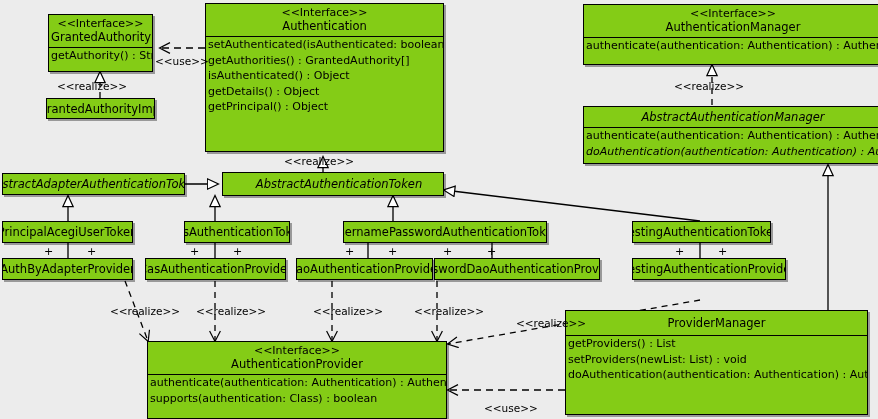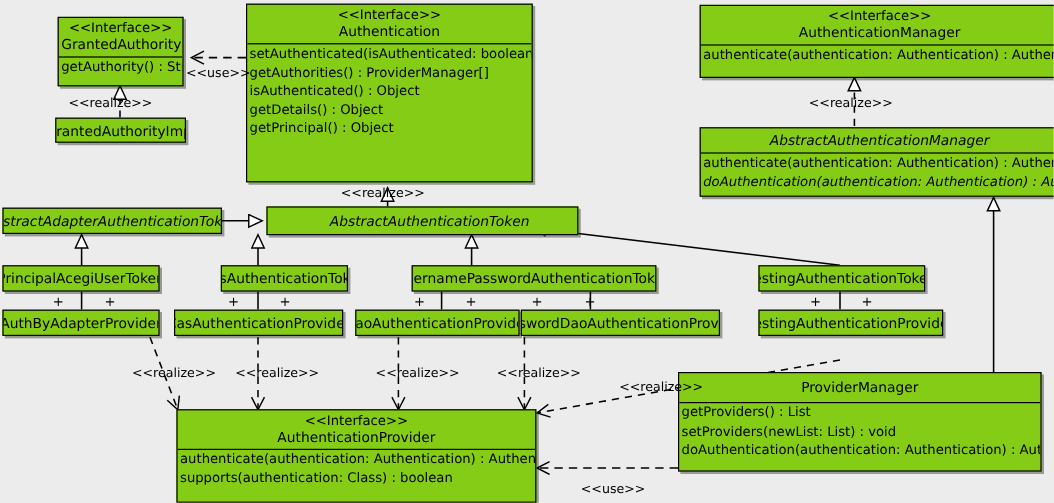--- a/index.html
+++ b/index.html
@@ -134,21 +134,21 @@
     <span>GrantedAuthorityImpl</span>
   </div>
 
   <div class="box" style="left:205px;top:3px;width:239px;height:149px;">
     <div class="hdr">
       <div class="stereo">&lt;&lt;Interface&gt;&gt;</div>
       <div class="cname">Authentication</div>
     </div>
     <div class="ops sep">
       <div class="op">setAuthenticated(isAuthenticated: boolean) : void</div>
-      <div class="op">getAuthorities() : ProviderManager[]</div>
+      <div class="op">getAuthorities() : GrantedAuthority[]</div>
       <div class="op">isAuthenticated() : Object</div>
       <div class="op">getDetails() : Object</div>
       <div class="op">getPrincipal() : Object</div>
     </div>
   </div>
 
   <div class="box" style="left:583px;top:4px;width:300px;height:61px;">
     <div class="hdr">
       <div class="stereo">&lt;&lt;Interface&gt;&gt;</div>
       <div class="cname">AuthenticationManager</div>
@@ -165,21 +165,21 @@
     <div class="ops sep">
       <div class="op">authenticate(authentication: Authentication) : Authentication</div>
       <div class="op abs">doAuthentication(authentication: Authentication) : Authentication</div>
     </div>
   </div>
 
   <div class="box simple abs" style="left:2px;top:173px;width:183px;height:22px;">
     <span>AbstractAdapterAuthenticationToken</span>
   </div>
 
-  <div class="box simple abs" style="left:222px;top:172px;width:260px;height:24px;padding-left:12px;">
+  <div class="box simple abs" style="left:222px;top:172px;width:222px;height:24px;padding-left:12px;">
     <span>AbstractAuthenticationToken</span>
   </div>
 
   <div class="box simple" style="left:2px;top:221px;width:131px;height:22px;">
     <span>PrincipalAcegiUserToken</span>
   </div>
 
   <div class="box simple" style="left:148px;top:221px;width:106px;height:22px;margin-left:36px;">
     <span>CasAuthenticationToken</span>
   </div>
@@ -227,21 +227,21 @@
     <div class="hdr">
       <div class="stereo">&lt;&lt;Interface&gt;&gt;</div>
       <div class="cname">AuthenticationProvider</div>
     </div>
     <div class="ops sep">
       <div class="op">authenticate(authentication: Authentication) : Authentication</div>
       <div class="op">supports(authentication: Class) : boolean</div>
     </div>
   </div>
 
-  <div class="box" style="left:565px;top:310px;width:303px;height:83px;">
+  <div class="box" style="left:565px;top:310px;width:303px;height:105px;">
     <div class="hdr" style="padding-top:5px;padding-bottom:5px;">
       <div class="cname">ProviderManager</div>
     </div>
     <div class="ops sep">
       <div class="op">getProviders() : List</div>
       <div class="op">setProviders(newList: List) : void</div>
       <div class="op">doAuthentication(authentication: Authentication) : Authentication</div>
     </div>
   </div>
 

